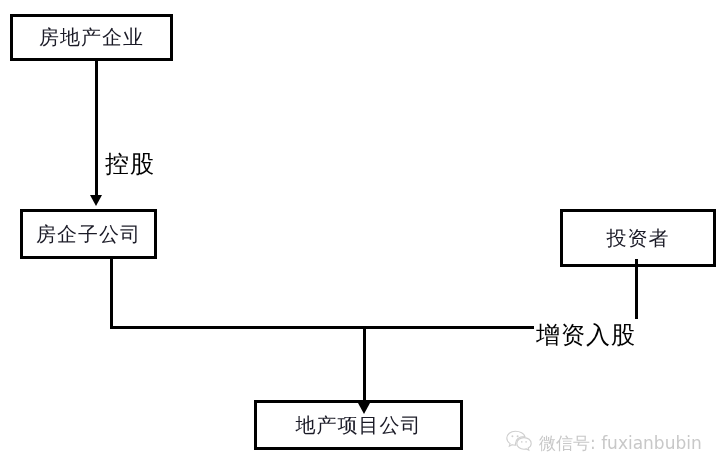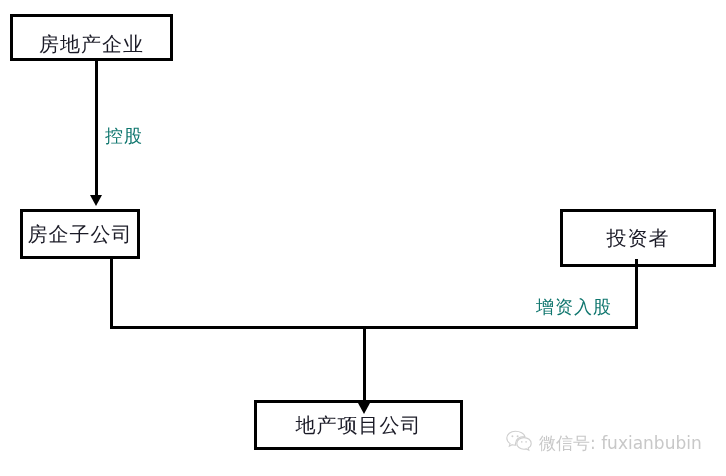--- a/index.html
+++ b/index.html
@@ -26,22 +26,22 @@
     background: #ffffff;
     display: flex;
     align-items: center;
     justify-content: center;
     color: #1a1a26;
     font-size: 20px;
     letter-spacing: 1px;
     white-space: nowrap;
   }
 
-  #node-developer { left: 10px;  top: 14px;  width: 163px; height: 47px; align-items: flex-end; }
-  #node-subsidiary{ left: 20px;  top: 209px; width: 120px; height: 50px; }
+  #node-developer { left: 10px;  top: 14px;  width: 163px; height: 47px; }
+  #node-subsidiary{ left: 20px;  top: 209px; width: 137px; height: 50px; }
   #node-investor  { left: 560px; top: 209px; width: 156px; height: 58px; }
   #node-project   { left: 254px; top: 400px; width: 209px; height: 50px; align-items: center; }
 
   
   .vline {
     position: absolute;
     width: 3px;
     background: #000000;
   }
   .hline {
@@ -71,26 +71,27 @@
   
   #edge-bus               { left: 110px; top: 326px; width: 528px; }
 
   
   #edge-project-line      { left: 363px; top: 328px; height: 77px; }
   #edge-project-arrowhead { left: 358px; top: 403px; }
 
   
   .edge-label {
     position: absolute;
-    color: #0f766e;
-    font-size: 18px;
+    color: #000000;
+    font-size: 24px;
     letter-spacing: 1px;
     white-space: nowrap;
     background: #ffffff;
     padding: 0 2px;
+    margin-top: 24px;
   }
   #label-control  { left: 103px; top: 124px; }
   #label-capital  { left: 534px; top: 295px; }
 
   
   #watermark {
     position: absolute;
     left: 506px;
     top: 430px;
     display: flex;

